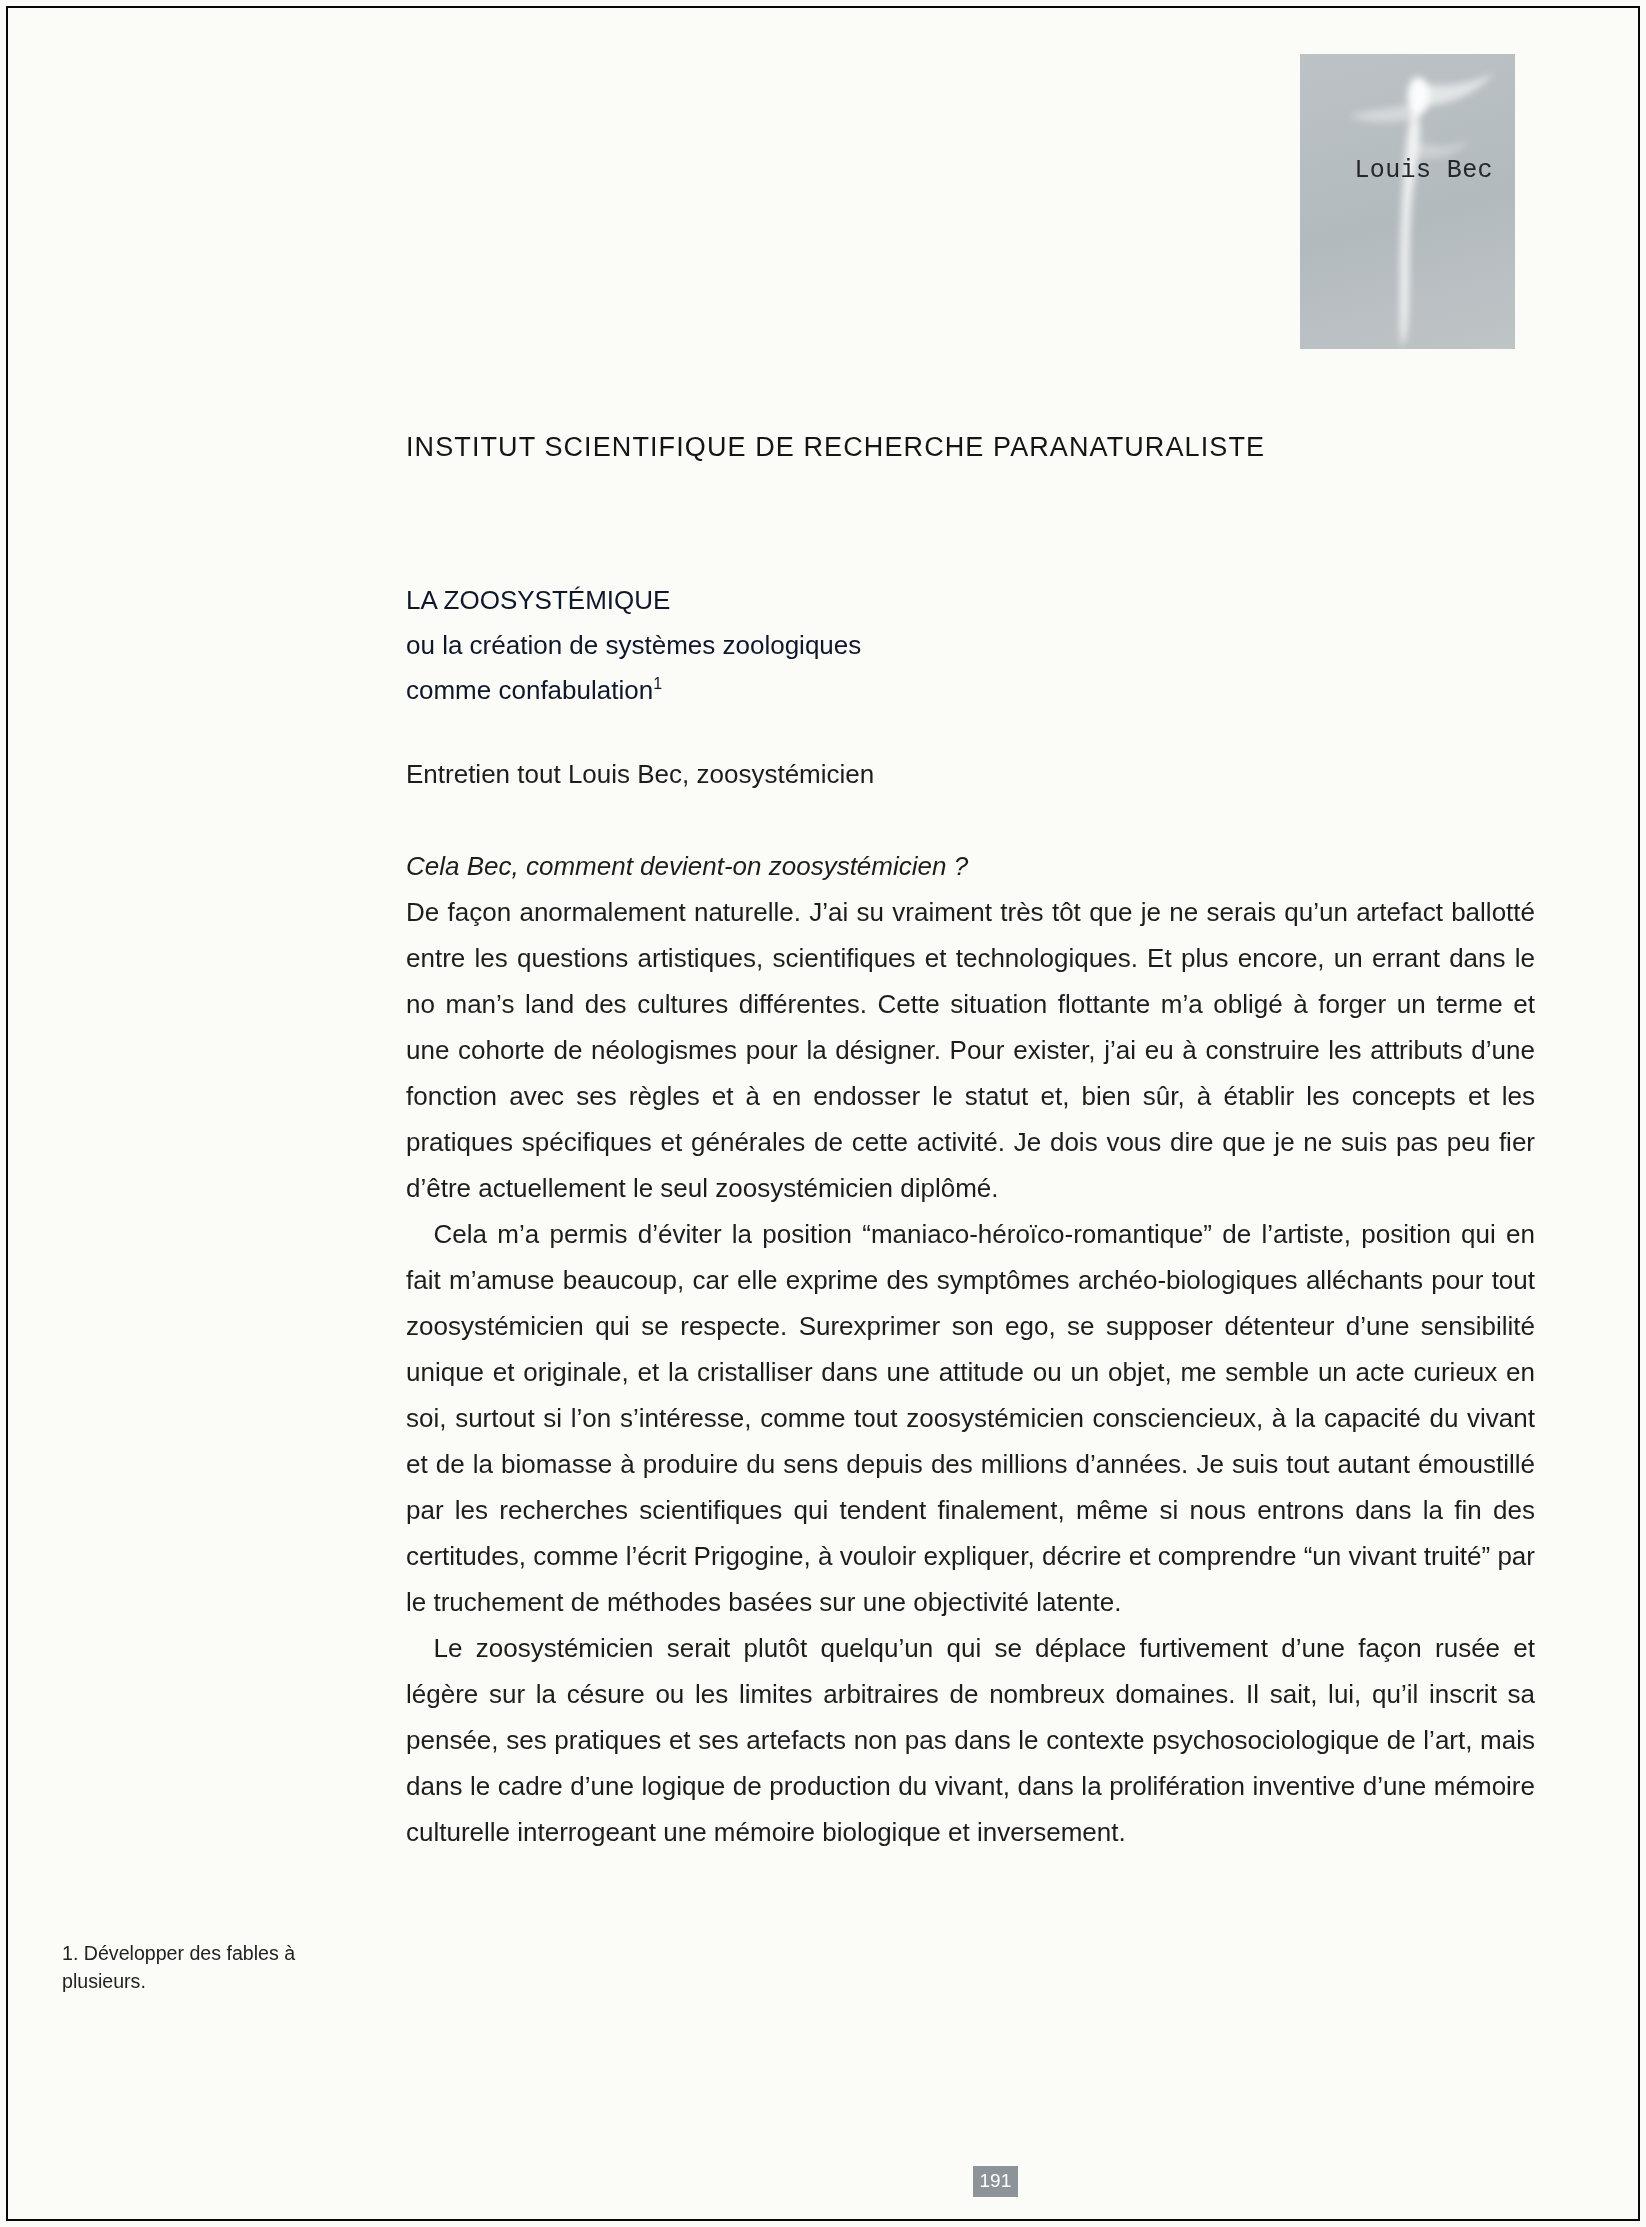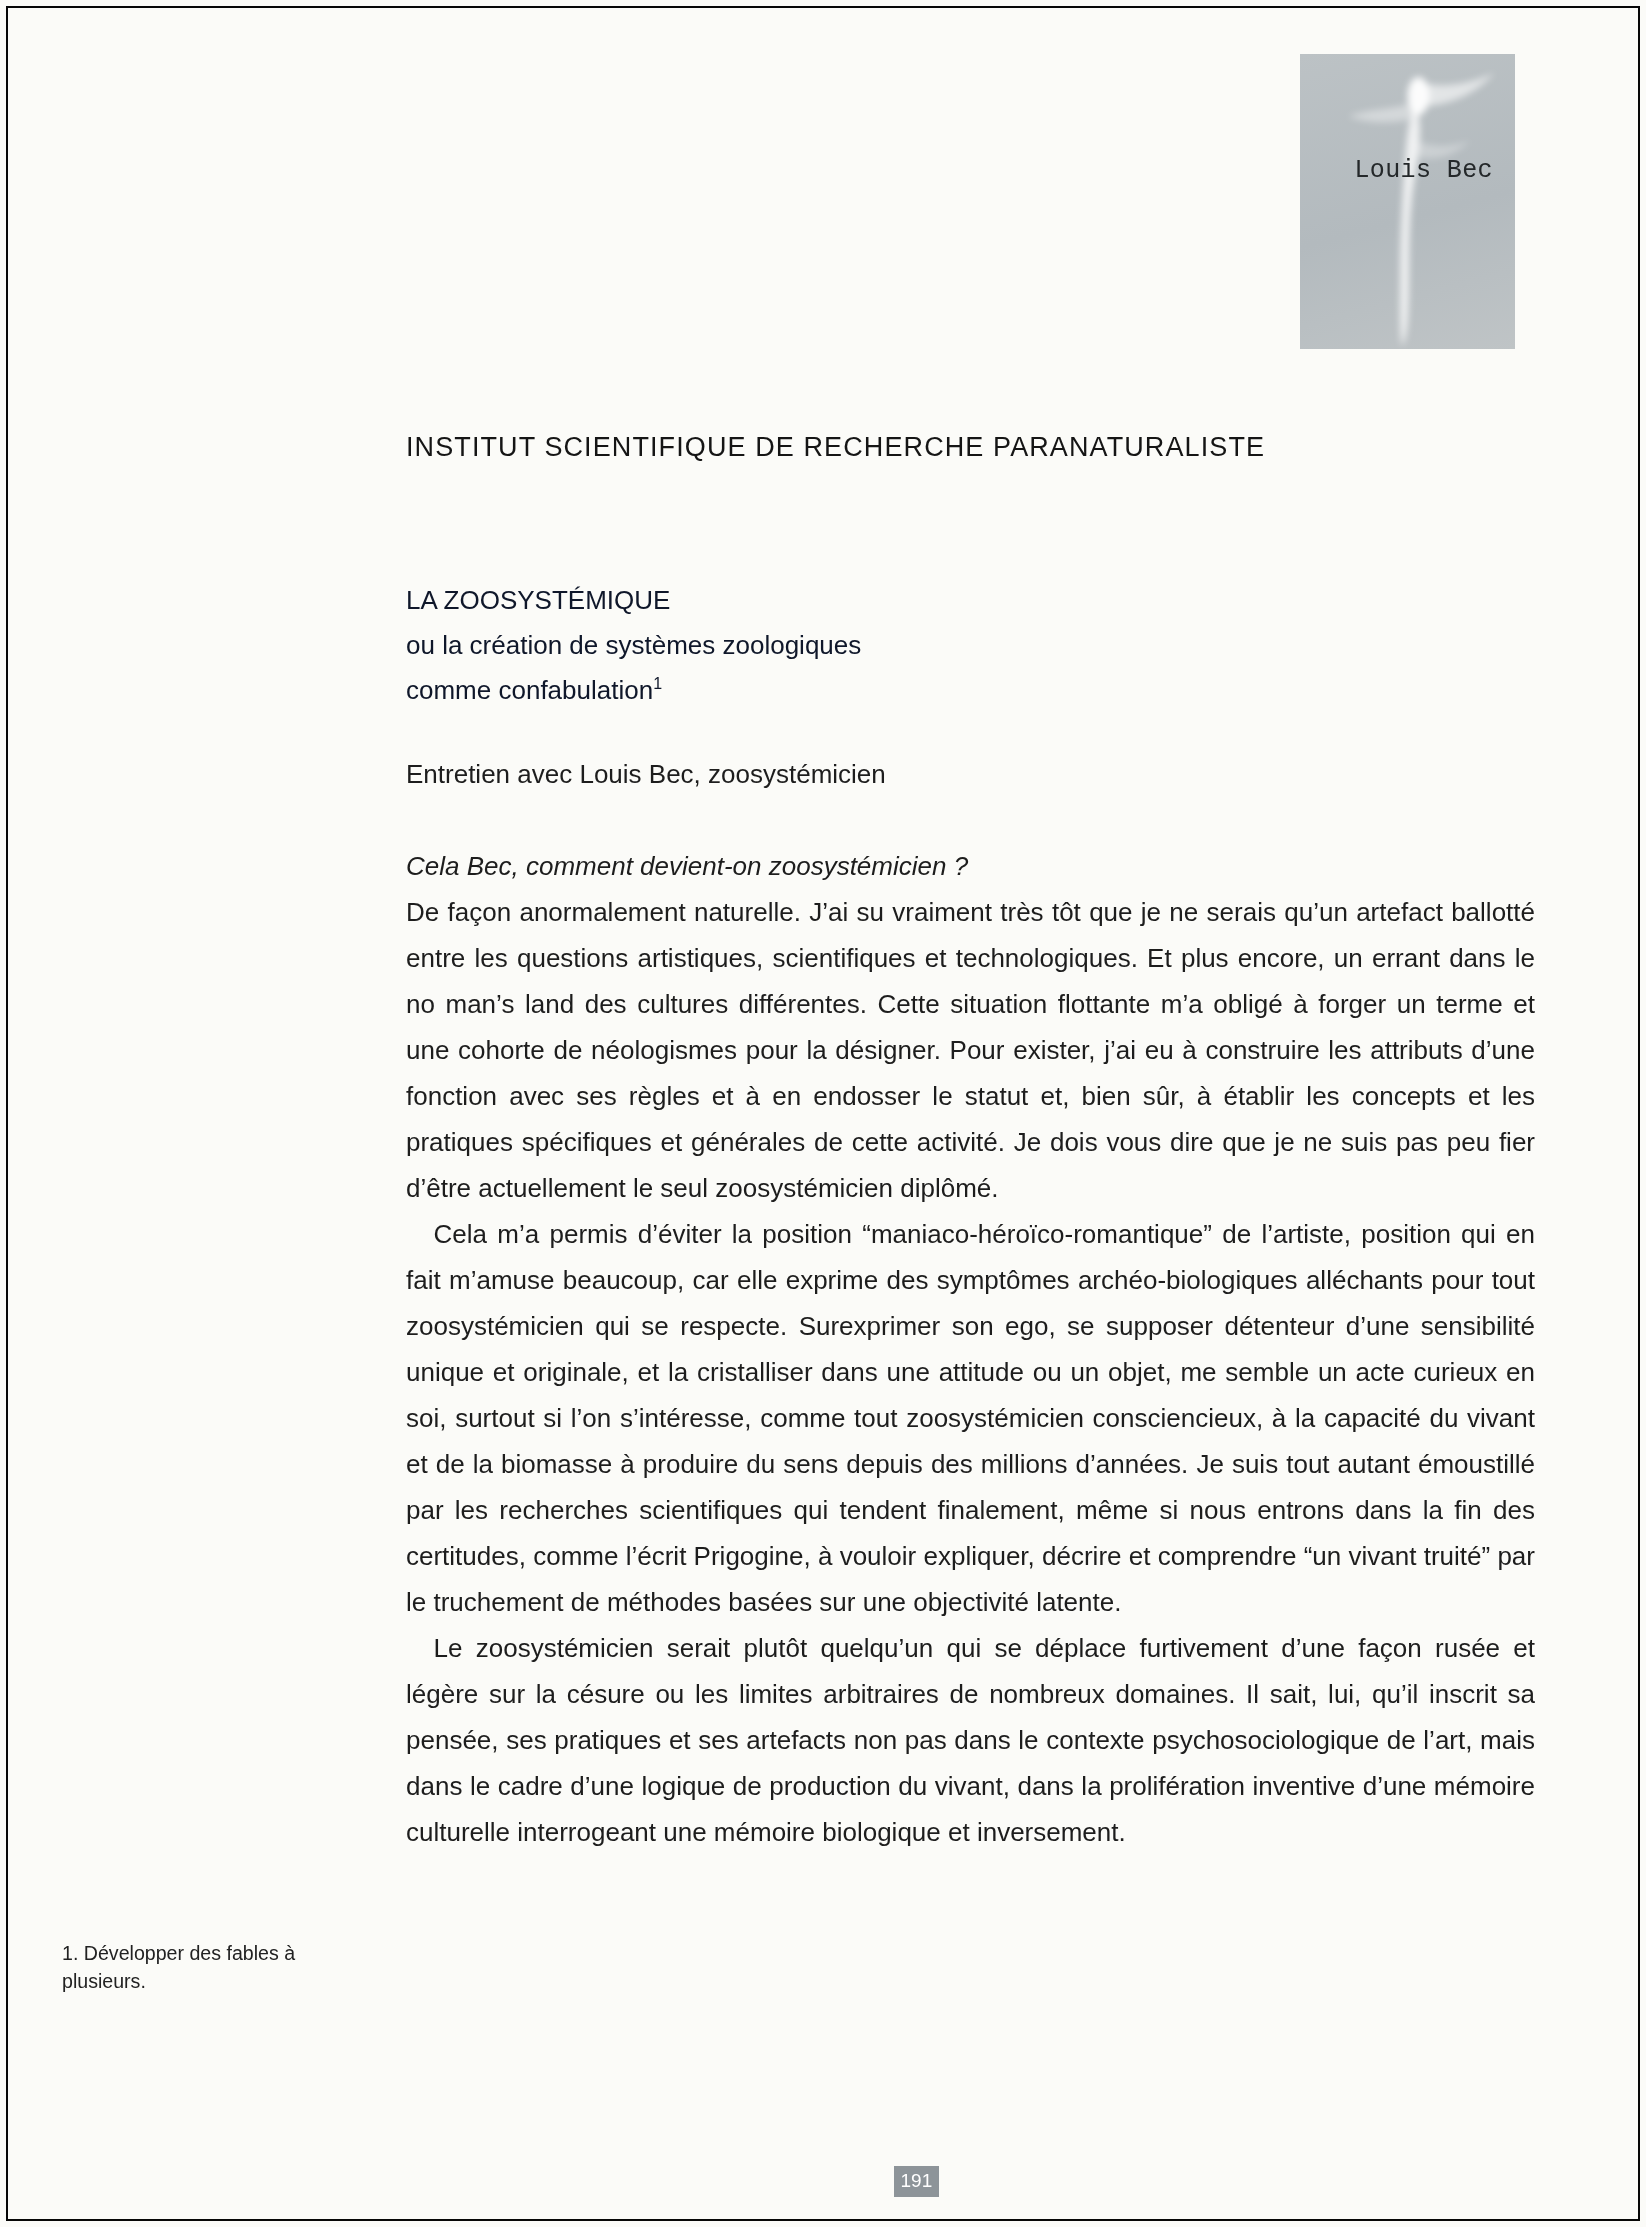--- a/index.html
+++ b/index.html
@@ -70,21 +70,21 @@
     position:absolute;
     left:62px; top:1939px;
     width:254px;
     font-size:19.6px; line-height:28px;
     color:#222;
   }
 
   
   .page-badge {
     position:absolute;
-    left:894px; top:2166px;
+    left:973px; top:2166px;
     min-width:36px; height:30.5px;
     padding:0 6.5px;
     background:#8d9499;
     color:#ffffff;
     font-size:19px;
     display:flex; align-items:center; justify-content:center;
   }
 </style>
 </head>
 <body>
@@ -114,21 +114,21 @@
   <main class="article">
 
     <h1 class="institute">INSTITUT SCIENTIFIQUE DE RECHERCHE PARANATURALISTE</h1>
 
     <div class="title-block">
       <div class="title-line">LA ZOOSYSTÉMIQUE</div>
       <div class="title-line">ou la création de systèmes zoologiques</div>
       <div class="title-line"><span>comme confabulation</span><sup class="fn-ref">1</sup></div>
     </div>
 
-    <p class="byline">Entretien avec Louis Bec, zoosystémicien</p>
+    <p class="byline">Entretien tout Louis Bec, zoosystémicien</p>
 
     <section class="bodytext">
       <p class="question">Cela Bec, comment devient-on zoosystémicien ?</p>
       <p class="para">De façon anormalement naturelle. J’ai su vraiment très tôt que je ne serais qu’un artefact ballotté entre les questions artistiques, scientifiques et technologiques. Et plus encore, un errant dans le no man’s land des cultures différentes. Cette situation flottante m’a obligé à forger un terme et une cohorte de néologismes pour la désigner. Pour exister, j’ai eu à construire les attributs d’une fonction avec ses règles et à en endosser le statut et, bien sûr, à établir les concepts et les pratiques spécifiques et générales de cette activité. Je dois vous dire que je ne suis pas peu fier d’être actuellement le seul zoosystémicien diplômé.</p>
       <p class="para indent">Cela m’a permis d’éviter la position “maniaco-héroïco-romantique” de l’artiste, position qui en fait m’amuse beaucoup, car elle exprime des symptômes archéo-biologiques alléchants pour tout zoosystémicien qui se respecte. Surexprimer son ego, se supposer détenteur d’une sensibilité unique et originale, et la cristalliser dans une attitude ou un objet, me semble un acte curieux en soi, surtout si l’on s’intéresse, comme tout zoosystémicien consciencieux, à la capacité du vivant et de la biomasse à produire du sens depuis des millions d’années. Je suis tout autant émoustillé par les recherches scientifiques qui tendent finalement, même si nous entrons dans la fin des certitudes, comme l’écrit Prigogine, à vouloir expliquer, décrire et comprendre “un vivant truité” par le truchement de méthodes basées sur une objectivité latente.</p>
       <p class="para indent">Le zoosystémicien serait plutôt quelqu’un qui se déplace furtivement d’une façon rusée et légère sur la césure ou les limites arbitraires de nombreux domaines. Il sait, lui, qu’il inscrit sa pensée, ses pratiques et ses artefacts non pas dans le contexte psychosociologique de l’art, mais dans le cadre d’une logique de production du vivant, dans la prolifération inventive d’une mémoire culturelle interrogeant une mémoire biologique et inversement.</p>
     </section>
 
   </main>
 

